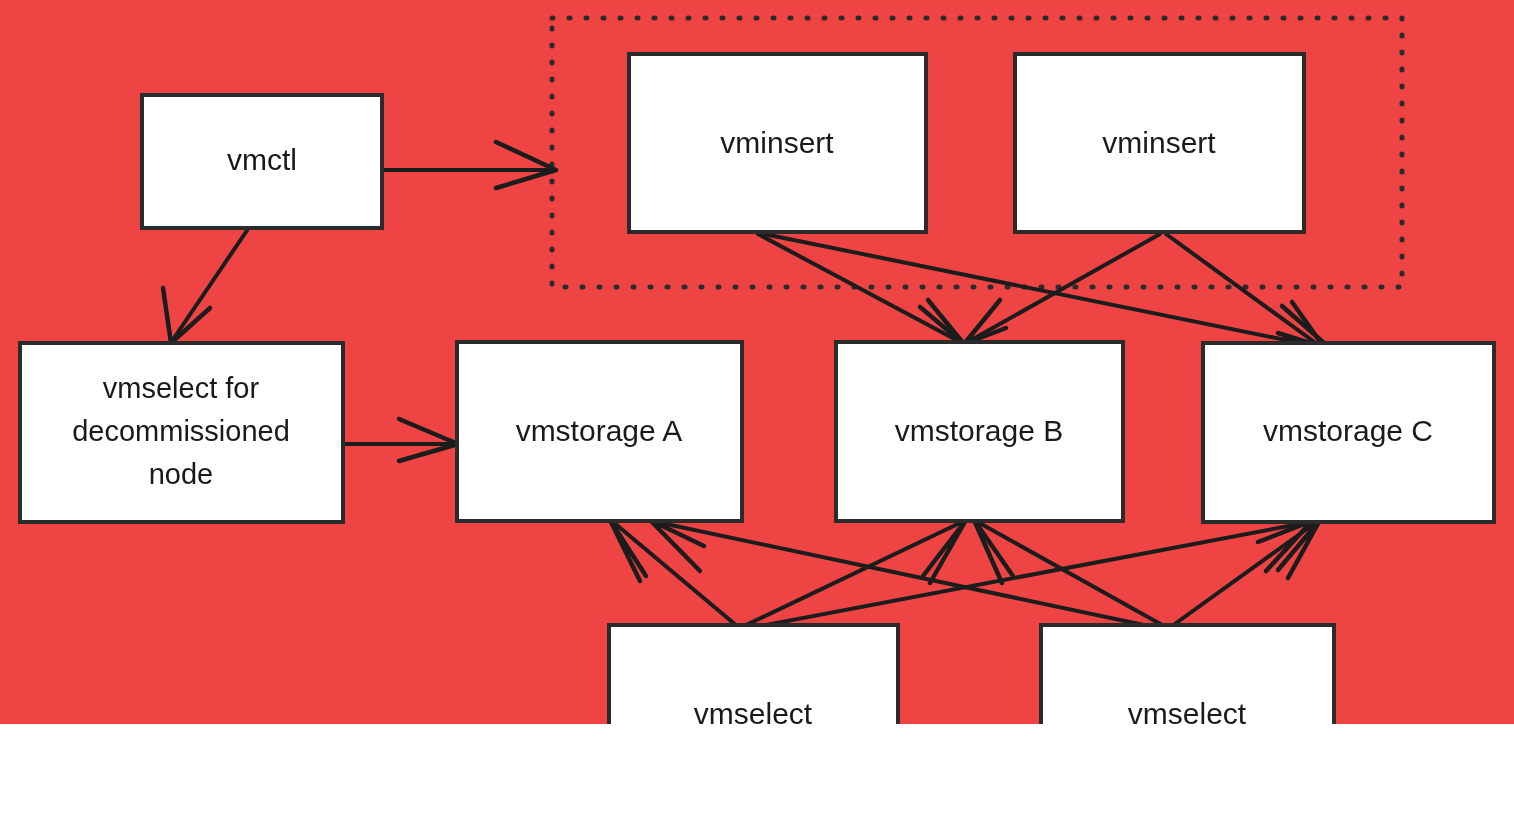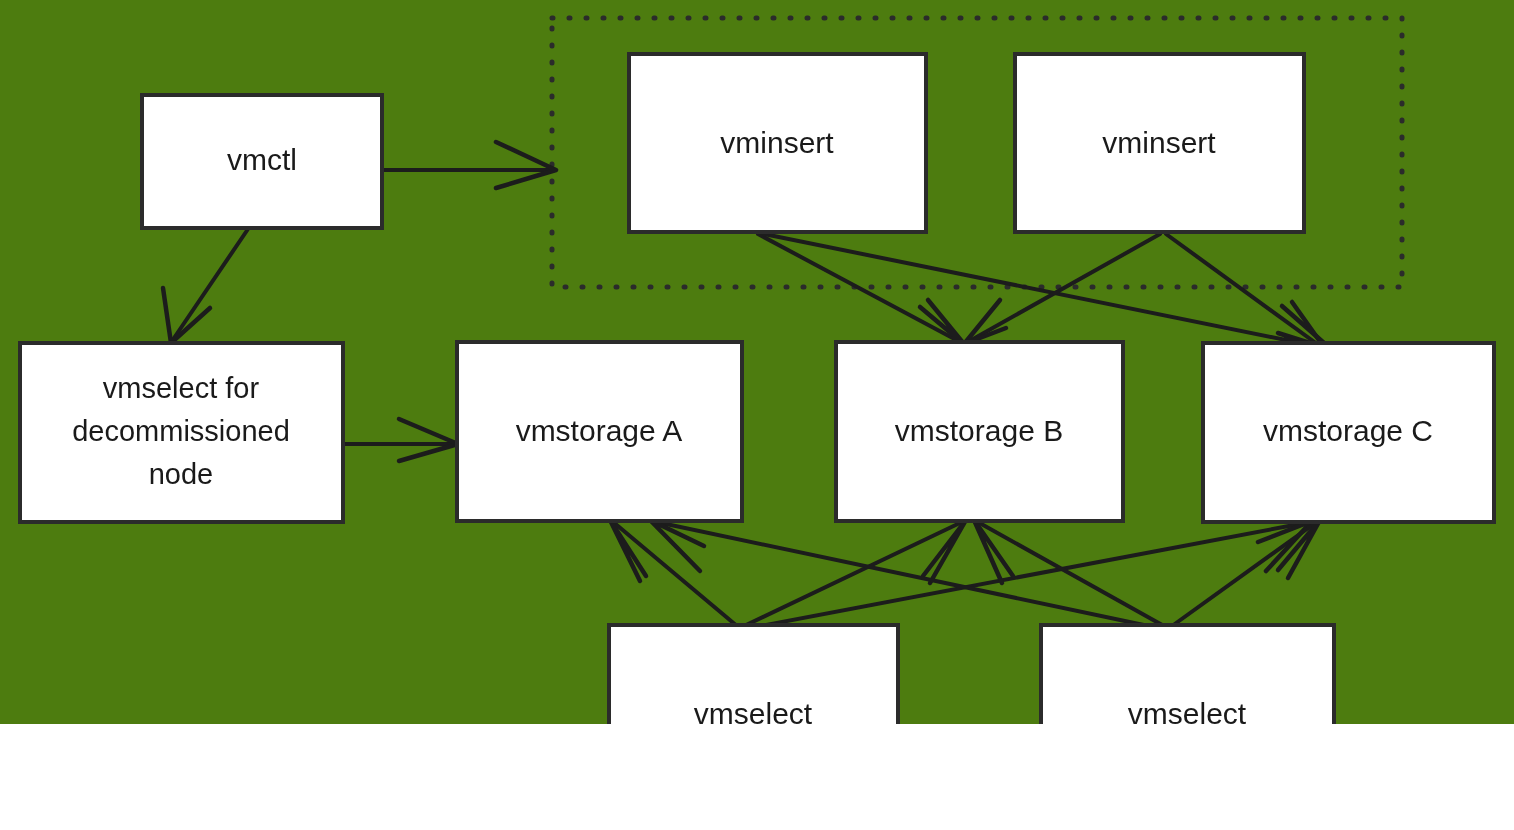--- a/index.html
+++ b/index.html
@@ -5,21 +5,21 @@
 <style>
   html, body {
     margin: 0;
     padding: 0;
     background: #ffffff;
   }
   #canvas {
     position: relative;
     width: 1514px;
     height: 724px;
-    background: #4d7c0f;
+    background: #ef4444;
     overflow: hidden;
     font-family: "Liberation Sans", sans-serif;
   }
   #diagram-svg {
     position: absolute;
     top: 0;
     left: 0;
     width: 1514px;
     height: 830px;
   }

